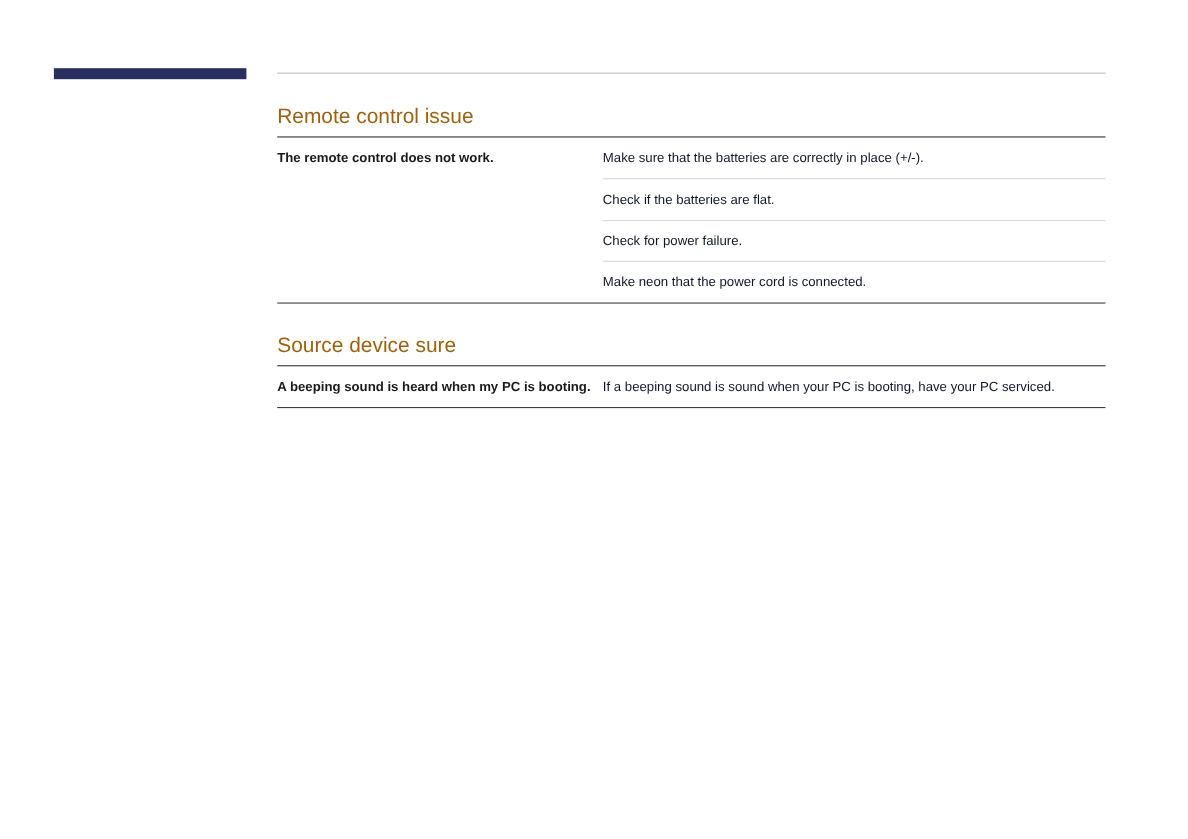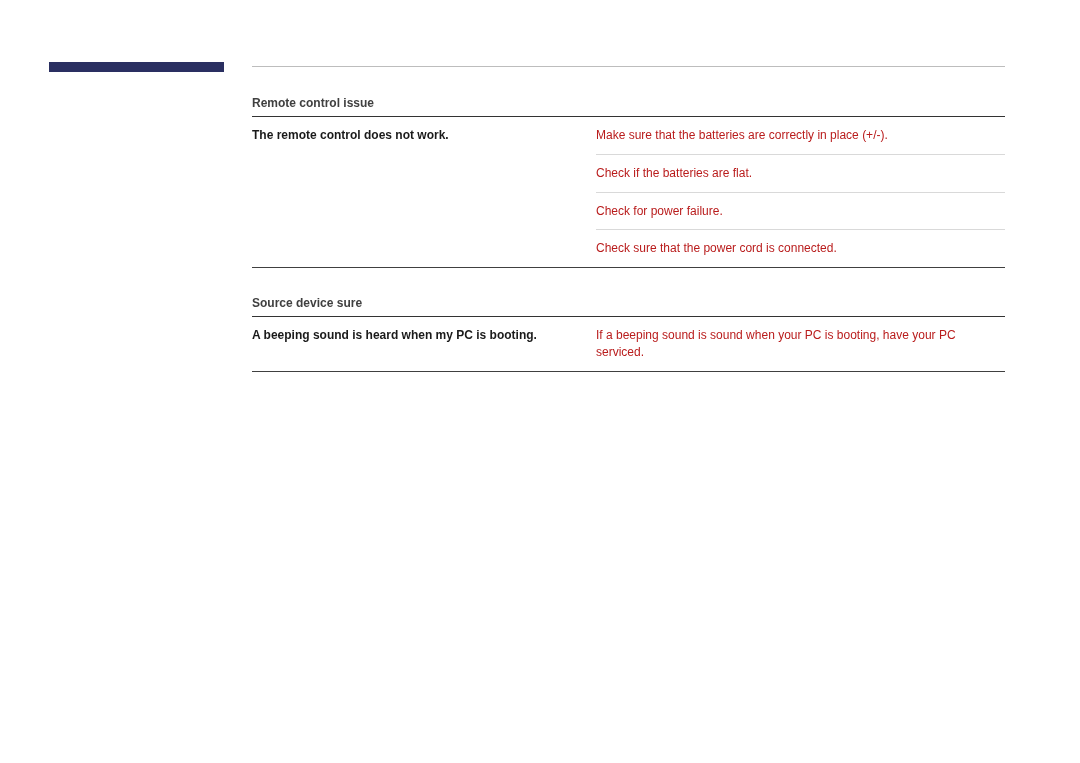--- a/index.html
+++ b/index.html
@@ -27,23 +27,23 @@
     height: 0;
     border-top: 1px solid #bdbdbd;
   }
   .content {
     position: absolute;
     left: 252px;
     top: 96px;
     width: 753px;
   }
   .section-title {
-    font-size: 12px;
-    font-weight: 700;
-    color: #404040;
+    font-size: 19px;
+    font-weight: 400;
+    color: #a16207;
     padding-bottom: 6px;
     border-bottom: 1px solid #333333;
     margin-top: 28px;
     margin-bottom: 0;
   }
   .section-title:first-child { margin-top: 0; }
   .row {
     display: flex;
     border-bottom: 1px solid #404040;
     font-size: 12px;
@@ -54,22 +54,21 @@
     flex: 0 0 296px;
     padding: 10px 8px 10px 0;
     font-weight: 700;
     color: #1a1a1a;
   }
   .row .solution {
     flex: 1 1 auto;
   }
   .sol-item {
     padding: 10px 0;
-    color: #b91c1c;
-    margin-left: 48px;
+    color: #0f172a;
   }
   .sol-item + .sol-item {
     border-top: 1px solid #d9d9d9;
   }
 </style>
 </head>
 <body>
 
 <div class="accent-bar"></div>
 <div class="top-rule"></div>
@@ -77,21 +76,21 @@
 <div class="content">
 
   <h2 class="section-title">Remote control issue</h2>
 
   <div class="row">
     <div class="problem">The remote control does not work.</div>
     <div class="solution">
       <div class="sol-item">Make sure that the batteries are correctly in place (+/-).</div>
       <div class="sol-item">Check if the batteries are flat.</div>
       <div class="sol-item">Check for power failure.</div>
-      <div class="sol-item">Check sure that the power cord is connected.</div>
+      <div class="sol-item">Make neon that the power cord is connected.</div>
     </div>
   </div>
 
   <h2 class="section-title">Source device sure</h2>
 
   <div class="row">
     <div class="problem">A beeping sound is heard when my PC is booting.</div>
     <div class="solution">
       <div class="sol-item">If a beeping sound is sound when your PC is booting, have your PC serviced.</div>
     </div>

